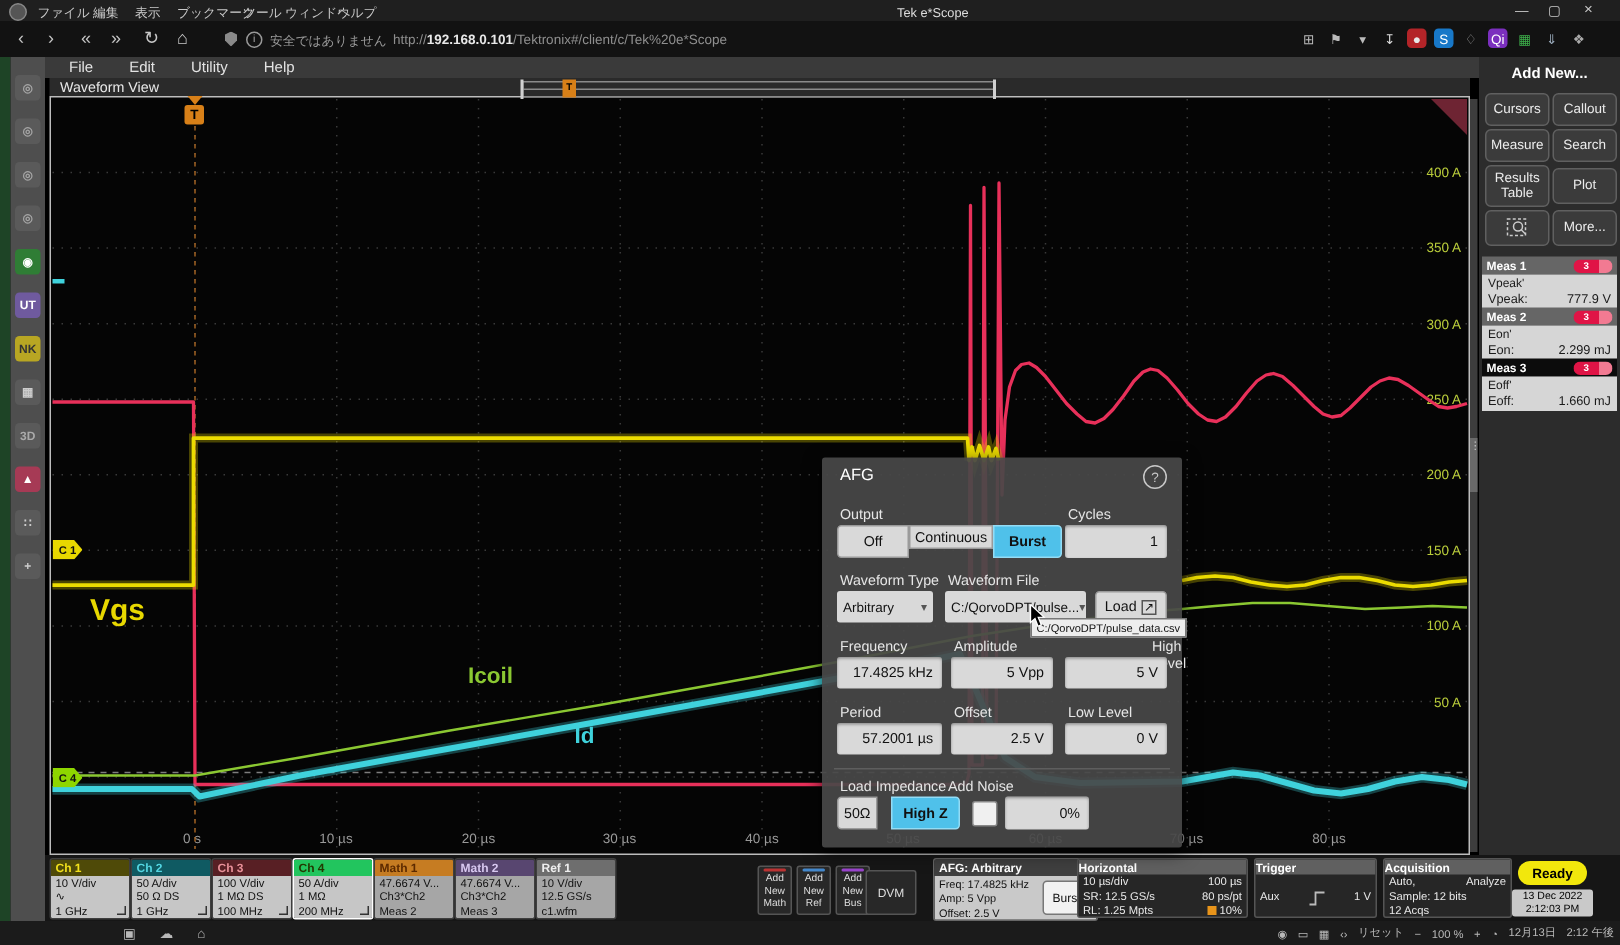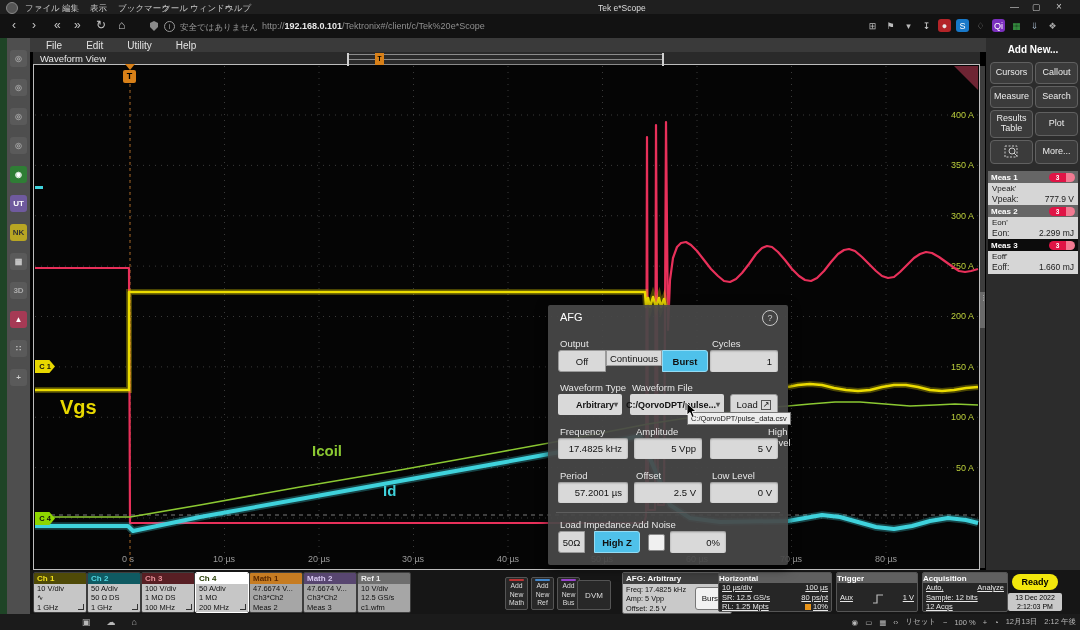--- a/index.html
+++ b/index.html
@@ -32,28 +32,28 @@
   
   #bottombar{left:30px;top:570px;width:1050px;height:44px;background:#161616;}
   .chbadge{position:absolute;top:2px;width:52px;height:39px;border:1px solid #3e3e3e;border-radius:2px;overflow:hidden;}
   .chhead{height:11px;font-size:8px;font-weight:bold;padding-left:3px;display:flex;align-items:center;}
   .chbody{height:28px;font-size:7.5px;color:#111;padding:0 2px 0 3px;line-height:9.3px;position:relative;}
   .corner{position:absolute;right:2px;bottom:2px;width:5px;height:5px;border-right:1.5px solid #333;border-bottom:1.5px solid #333;}
   .addbtn{position:absolute;top:7px;width:23px;height:33px;background:#282828;border:1px solid #555;border-radius:2px;color:#ddd;font-size:6.8px;text-align:center;white-space:pre-line;line-height:8.5px;padding-top:4px;box-sizing:border-box;}
   .addbtn .bar{position:absolute;top:1px;left:3px;right:3px;height:2px;border-radius:1px;}
   .infobadge{position:absolute;top:2px;height:40px;background:#262626;border:1px solid #555;border-radius:2px;overflow:hidden;box-sizing:border-box;}
   .infohead{height:10px;background:#606060;color:#fff;font-size:8px;font-weight:bold;padding-left:0;display:flex;align-items:center;}
-  .inforow{display:flex;justify-content:space-between;color:#e8e8e8;font-size:7.5px;padding:0 3px;line-height:9.5px;text-decoration:underline;}
+  .inforow{display:flex;justify-content:space-between;color:#e8e8e8;font-size:7.5px;padding:0 3px;line-height:9.5px;}
   
   #afgdlg{left:548px;top:305px;width:240px;height:260px;background:rgba(72,72,72,0.93);border-radius:2px;box-shadow:0 3px 12px rgba(0,0,0,.65);z-index:50;}
   .dlab{position:absolute;color:#e6e6e6;font-size:9.5px;}
   .fld{position:absolute;background:#d9d9d9;border-radius:2px;color:#111;font-size:9.5px;display:flex;align-items:center;justify-content:flex-end;padding-right:6px;box-sizing:border-box;box-shadow:inset 0 1px 2px rgba(0,0,0,.35);}
   .sbtn{position:absolute;background:#d9d9d9;border:1px solid #9a9a9a;color:#111;font-size:9.5px;display:flex;align-items:center;justify-content:center;box-sizing:border-box;}
   .sel{background:#4fc1ea !important;border-color:#93dcf5 !important;font-weight:bold;}
-  .drop{position:absolute;background:#d9d9d9;border-radius:2px;color:#111;font-size:9px;display:flex;align-items:center;justify-content:flex-end;padding:0 4px;box-sizing:border-box;font-weight:bold;}
+  .drop{position:absolute;background:#d9d9d9;border-radius:2px;color:#111;font-size:9px;display:flex;align-items:center;justify-content:space-between;padding:0 4px;box-sizing:border-box;}
   .drop .caret{color:#555;font-size:8px;}
   #tooltip{left:687px;top:412px;background:#ededed;border:1px solid #777;color:#111;font-size:7.4px;padding:1px 3px;z-index:60;}
   
   .chantag{position:absolute;width:20px;height:13px;color:#111;font-size:7.5px;font-weight:bold;display:flex;align-items:center;justify-content:center;clip-path:polygon(0 0,72% 0,100% 50%,72% 100%,0 100%);z-index:10;}
   .tracelabel{position:absolute;font-weight:bold;z-index:10;}
   
   #taskbar{left:0;top:614px;width:1080px;height:16px;background:#1b1b1b;color:#b9b9b9;}
   .tico{font-size:9px;color:#b9b9b9;}
   .small{font-size:7.5px;}
 </style>
@@ -298,21 +298,21 @@
         <div class="chbadge" style="left: 111px;">
           <div class="chhead" style="background: rgb(88, 31, 36); color: rgb(232, 144, 152);">Ch 3</div>
           <div class="chbody" style="background: rgb(198, 198, 198);">
             <div>100 V/div</div>
             <div>1 MΩ   DS</div>
             <div>100 MHz</div>
             <span class="corner"></span>
           </div>
         </div>
         <div class="chbadge" style="left: 165px; border: 1px solid rgb(255, 255, 255);">
-          <div class="chhead" style="background: #ffffff; color: rgb(35, 58, 0);">Ch 4</div>
+          <div class="chhead" style="background: #22c55e; color: rgb(35, 58, 0);">Ch 4</div>
           <div class="chbody" style="background: rgb(198, 198, 198);">
             <div>50 A/div</div>
             <div>1 MΩ</div>
             <div>200 MHz</div>
             <span class="corner"></span>
           </div>
         </div>
         <div class="chbadge" style="left: 219px;">
           <div class="chhead" style="background: rgb(198, 124, 34); color: rgb(92, 42, 0);">Math 1</div>
           <div class="chbody" style="background: rgb(166, 166, 166);">

